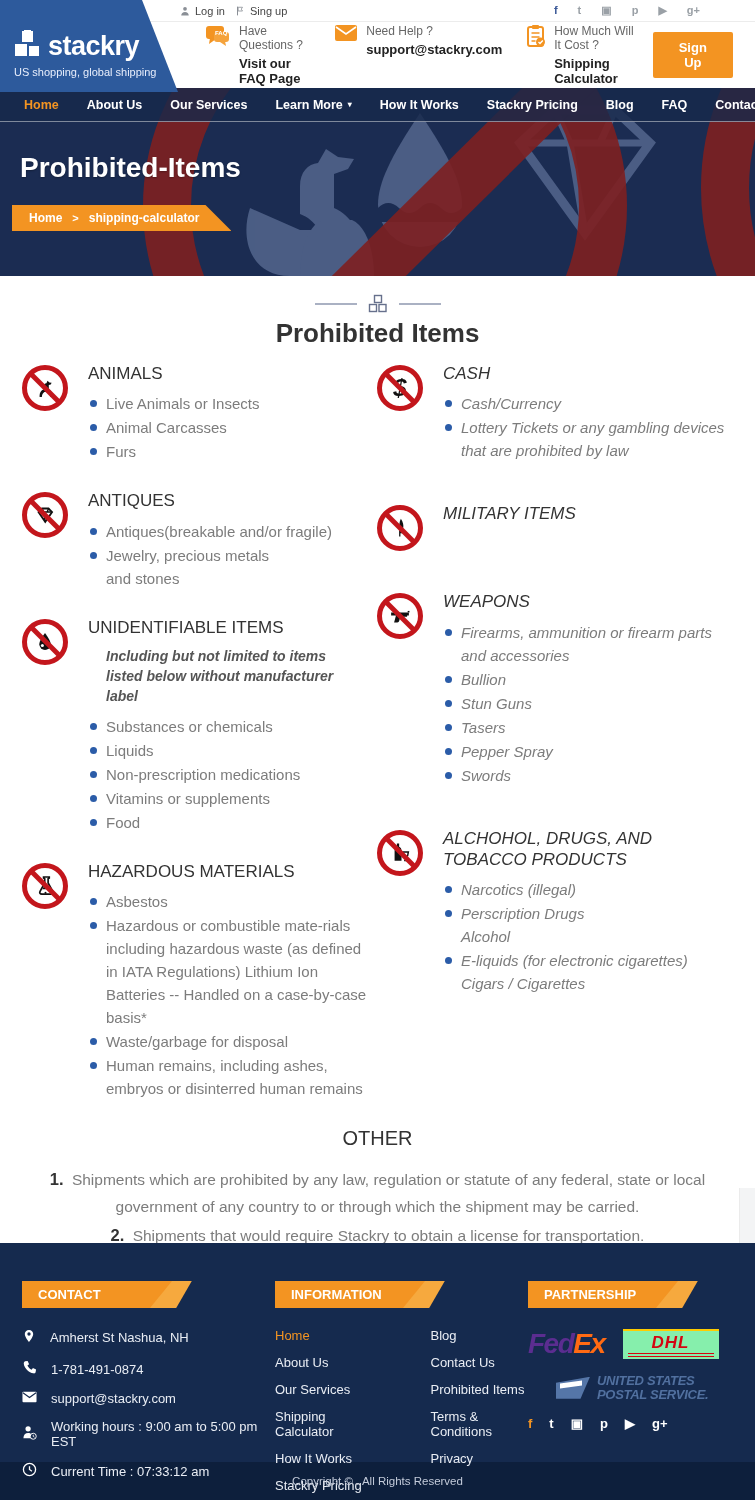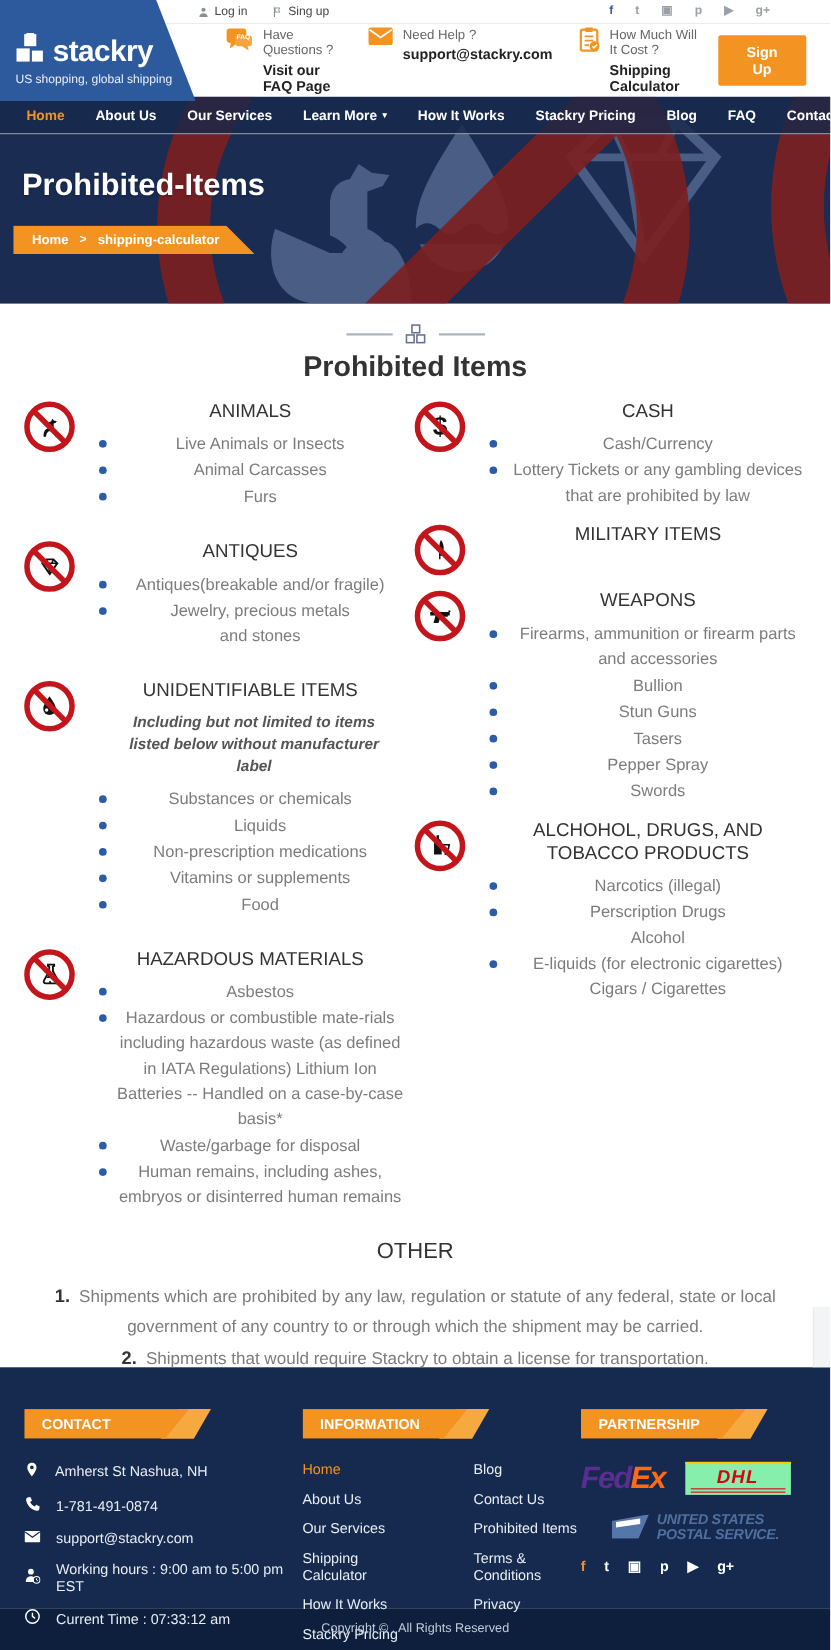--- a/index.html
+++ b/index.html
@@ -1,21 +1,21 @@
 <!DOCTYPE html>
 <html><head>
 <meta charset="utf-8">
 <style>
   * { margin:0; padding:0; box-sizing:border-box; }
   body { width:755px; font-family:"Liberation Sans", sans-serif; background:#fff; position:relative; }
   .page { width:755px; height:1500px; overflow:hidden; position:relative; background:#fff; }
 
   
   .topbar { height:22px; background:#fff; border-bottom:1px solid #ececec; display:flex; align-items:center; justify-content:space-between; padding-left:180px; padding-right:55px; font-size:11px; color:#555; }
-  .topbar-left { display:flex; gap:22px; align-items:center; }
+  .topbar-left { display:flex; gap:10px; align-items:center; }
   .topbar-item { display:flex; gap:5px; align-items:center; cursor:pointer; color:#444; }
   .topbar-item svg { display:block; }
   .topbar-social { display:flex; gap:20px; align-items:center; }
   .soc { font-size:11px; font-weight:bold; color:#9aa0a6; cursor:pointer; font-style:normal; line-height:1; }
   .soc.facebook { color:#3b5998; }
 
   
   .header { height:66px; background:#fff; display:flex; align-items:center; padding-left:205px; padding-right:22px; gap:18px; }
   .logo-block { position:absolute; top:0; left:0; width:178px; height:92px; background:#2d5a9c; clip-path:polygon(0 0, 142px 0, 178px 92px, 0 92px); z-index:30; color:#fff; padding:14px 0 0 14px; }
   .logo-row { display:flex; align-items:flex-end; gap:4px; }
@@ -39,21 +39,21 @@
   .breadcrumb { margin-top:21px; margin-left:12px; display:inline-flex; align-items:center; gap:10px; background:#f39422; color:#fff; font-size:12px; font-weight:bold; height:26px; padding:0 32px 0 17px; clip-path:polygon(0 0, calc(100% - 26px) 0, 100% 100%, 0 100%); }
   .crumb { cursor:pointer; }
   .crumb-sep { font-size:11px; }
 
   
   .main { height:967px; overflow:hidden; padding-top:18px; position:relative; }
   .ornament { display:flex; align-items:center; justify-content:center; gap:10px; }
   .ornament .line { width:42px; height:2px; background:#aab1c3; }
   .main-title { text-align:center; font-size:26px; font-weight:bold; color:#333; margin-top:4px; }
   .cat-grid { display:grid; grid-template-columns:345px 1fr; column-gap:10px; padding:14px 20px 0 22px; row-gap:26px; }
-  .category { display:flex; gap:10px;text-align:center; }
+  .category { display:flex; gap:10px; }
   .nosign { flex:0 0 46px; width:46px; height:46px; border:5px solid #c3161c; border-radius:50%; position:relative; background:#fff; display:flex; align-items:center; justify-content:center; margin-top:2px; }
   .nosign::after { content:""; position:absolute; left:-2px; top:50%; margin-top:-2.5px; width:41px; height:5px; background:#c3161c; transform:rotate(45deg); }
   .nosign .glyph { font-size:24px; font-weight:bold; color:#111; line-height:1; }
   .cat-body { padding-left:10px; flex:1; }
   .cat-name { font-size:17px; font-weight:500; color:#333; margin-bottom:8px; line-height:1.25; }
   .cat-note { font-size:14px; font-style:italic; font-weight:bold; color:#555; margin:2px 0 8px 18px; line-height:1.45; max-width:250px; }
   .cat-list { list-style:none; }
   .cat-list li { position:relative; padding-left:18px; font-size:15px; color:#7c7c7c; line-height:23px; margin-bottom:1px; }
   .cat-list li::before { content:""; position:absolute; left:2px; top:8px; width:7px; height:7px; border-radius:50%; background:#2b5ca8; }
   .cat-list li .extra { display:block; }
@@ -307,21 +307,21 @@
               <h3 class="cat-name">HAZARDOUS MATERIALS</h3>
               <ul class="cat-list">
                 <li>Asbestos</li>
                 <li>Hazardous or combustible mate-rials including hazardous waste (as defined in IATA Regulations) Lithium Ion Batteries -- Handled on a case-by-case basis*</li>
                 <li>Waste/garbage for disposal</li>
                 <li>Human remains, including ashes, embryos or disinterred human remains</li>
               </ul>
             </div>
           </div>
         </div>
-      <div id="col-right" style="display:flex;flex-direction:column;gap:12px;">
+      <div id="col-right" style="display:flex;flex-direction:column;gap:40px;font-style:italic;">
           <div class="category">
             <div class="nosign">
               <span class="glyph">$</span>
             </div>
             <div class="cat-body">
               <h3 class="cat-name">CASH</h3>
               <ul class="cat-list">
                 <li>Cash/Currency</li>
                 <li>Lottery Tickets or any gambling devices that are prohibited by law</li>
               </ul>

